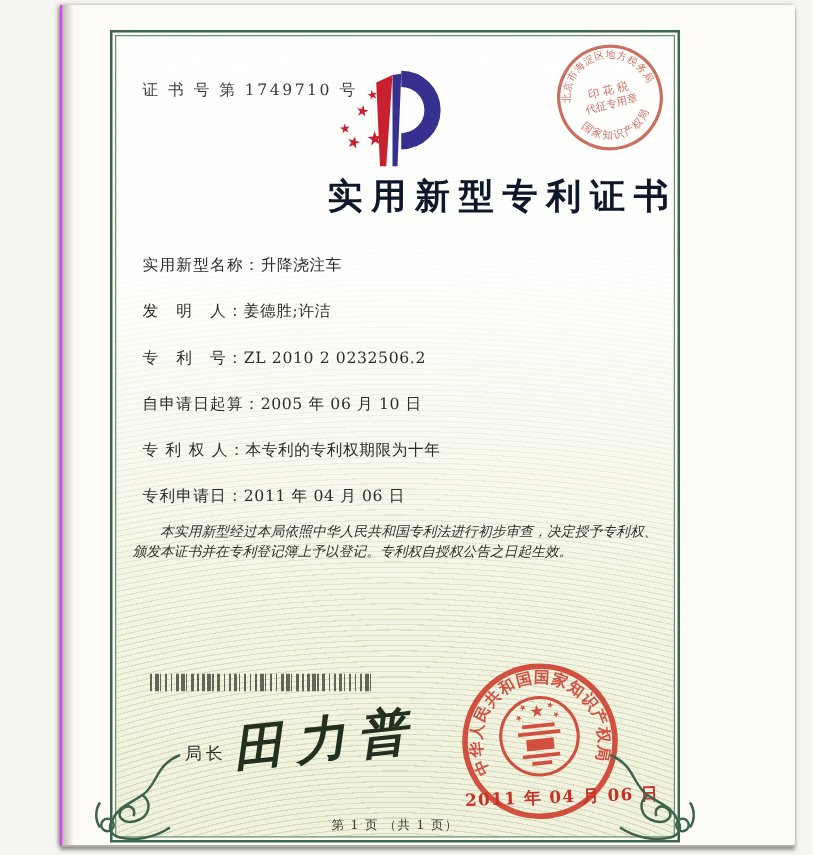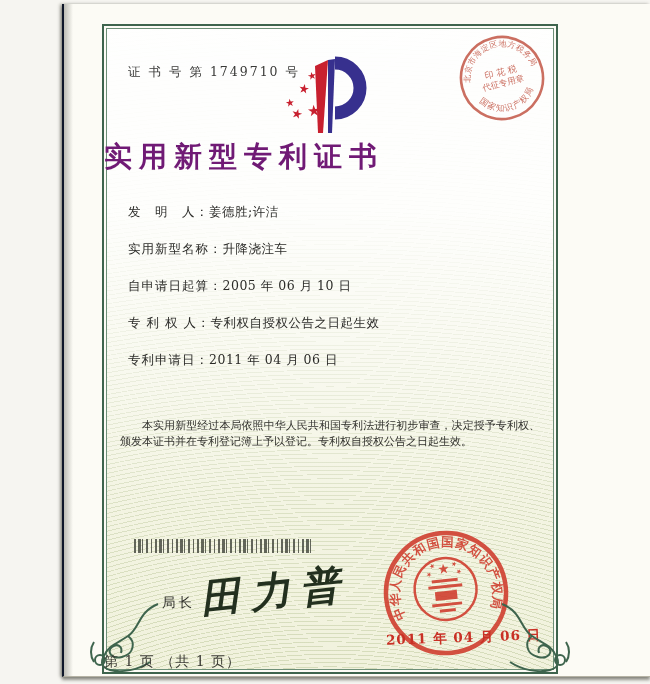--- a/index.html
+++ b/index.html
@@ -2,24 +2,24 @@
 <html><head>
 <meta charset="utf-8">
 <style>
   html,body{margin:0;padding:0;}
   .page{
     position:relative;width:650px;height:684px;overflow:hidden;
     background:#f6f5f1;
     font-family:"DejaVu Serif","Liberation Serif",serif;
   }
   .paper{
-    position:absolute;left:62px;top:4px;width:586px;height:672px;
+    position:absolute;left:48px;top:4px;width:586px;height:672px;
     background:#fcfbf5;
     box-shadow:-2px 0 3px rgba(70,70,60,.45), 0 3px 3px rgba(60,60,50,.5);
-    border-left:2px solid #0f172a;
+    border-left:2px solid #d946ef;
     border-bottom:1px solid #b5b2a4;
   }
   .paper::before{
     content:"";position:absolute;left:0;top:0;bottom:0;width:9px;
     background:linear-gradient(90deg,rgba(70,70,60,.35),rgba(70,70,60,0));
   }
   .frame{
     position:absolute;left:38px;top:20px;width:452px;height:646px;
     border:2px solid #3e644d;
   }
@@ -29,30 +29,31 @@
     background-image:
       linear-gradient(180deg,rgba(255,255,255,.97) 0%,rgba(255,255,255,.92) 28%,rgba(255,255,255,.55) 52%,rgba(255,255,255,.15) 75%,rgba(255,255,255,0) 100%),
       repeating-radial-gradient(ellipse 1400px 900px at 50% 135%,rgba(142,162,96,.28) 0 1.4px,rgba(255,255,255,0) 1.4px 6.5px);
   }
   .cert-no{
     position:absolute;left:24px;top:38px;font-size:12.5px;letter-spacing:2px;color:#3a3a38;
   }
   .logo{position:absolute;left:168px;top:26px;width:112px;height:88px;}
   .tax-stamp{position:absolute;left:350px;top:4px;width:96px;height:96px;transform:rotate(-14deg);opacity:.82;}
   .title{
-    position:absolute;left:0;top:112px;width:100%;text-align:left;
-    font-size:28px;font-weight:bold;letter-spacing:7px;color:#701a75;
+    position:absolute;left:0;top:112px;width:100%;text-align:right;
+    font-size:28px;font-weight:bold;letter-spacing:7px;color:#0f172a;
   }
   .fields{position:absolute;left:24px;top:178px;width:410px;}
   .field-row{height:37px;font-size:12.5px;color:#2b2b28;white-space:nowrap;}
   .field-label{letter-spacing:1px;}
   .field-value{letter-spacing:.5px;}
   .body-text{
     position:absolute;left:16px;top:392px;width:420px;
     font-size:11px;line-height:16.2px;color:#30302c;text-align:justify;
+    font-style:italic;
   }
   .body-text p{margin:0;text-indent:2em;}
   .barcode{
     position:absolute;left:30px;top:513px;width:178px;height:14px;opacity:.8;
     background-image:repeating-linear-gradient(90deg,
       #3f4239 0 2px,transparent 2px 4px,
       #3f4239 4px 7px,transparent 7px 8px,
       #3f4239 8px 9px,transparent 9px 12px,
       #3f4239 12px 14px,transparent 14px 17px,
       #3f4239 17px 18px,transparent 18px 21px);
@@ -61,22 +62,22 @@
   .sig-name{
     position:absolute;left:96px;top:538px;font-size:40px;font-weight:bold;font-style:italic;
     letter-spacing:10px;color:#23301f;transform:rotate(-6deg);white-space:nowrap;
   }
   .official-seal{position:absolute;left:272px;top:497px;width:140px;height:140px;transform:rotate(-6deg);opacity:.88;}
   .seal-date{
     position:absolute;left:282px;top:603px;font-size:13.5px;font-weight:bold;color:#c93025;
     letter-spacing:1px;transform:rotate(-2deg);white-space:nowrap;
   }
   .page-footer{
-    position:absolute;left:0;top:627px;width:100%;text-align:left;
-    font-size:14px;letter-spacing:1px;color:#3a3a34;
+    position:absolute;left:0;top:627px;width:100%;text-align:center;
+    font-size:10px;letter-spacing:1px;color:#3a3a34;
   }
   .flourish{position:absolute;width:72px;height:72px;}
   .flourish.left{left:-16px;top:576px;}
   .flourish.right{left:396px;top:576px;transform:scaleX(-1);}
   svg text{font-family:"DejaVu Serif","Liberation Serif",serif;}
 </style>
 </head>
 <body>
 
 <div class="page">
@@ -115,30 +116,33 @@
         <text x="48" y="56" font-size="8.5" fill="#c0503f" text-anchor="middle">代征专用章</text>
         <text font-size="8.5" fill="#c0503f" letter-spacing="1">
           <textPath href="#taxBottomArc" startOffset="50%" text-anchor="middle">国家知识产权局</textPath>
         </text>
       </svg>
 
       <div class="title">实用新型专利证书</div>
 
       <div class="fields">
         <div class="field-row">
+          <span class="field-label">实用新型名称：</span><span class="field-value">升降浇注车</span>
+        </div>
+        <div class="field-row">
           <span class="field-label">发　明　人：</span><span class="field-value">姜德胜;许洁</span>
         </div>
         <div class="field-row">
-          <span class="field-label">实用新型名称：</span><span class="field-value">升降浇注车</span>
+          <span class="field-label">专　利　号：</span><span class="field-value">ZL 2010 2 0232506.2</span>
         </div>
         <div class="field-row">
           <span class="field-label">自申请日起算：</span><span class="field-value">2005 年 06 月 10 日</span>
         </div>
         <div class="field-row">
-          <span class="field-label">专 利 权 人：</span><span class="field-value">专利权自授权公告之日起生效</span>
+          <span class="field-label">专 利 权 人：</span><span class="field-value">本专利的专利权期限为十年</span>
         </div>
         <div class="field-row">
           <span class="field-label">专利申请日：</span><span class="field-value">2011 年 04 月 06 日</span>
         </div>
       </div>
 
       <div class="body-text">
         <p>本实用新型经过本局依照中华人民共和国专利法进行初步审查，决定授予专利权、颁发本证书并在专利登记簿上予以登记。专利权自授权公告之日起生效。</p>
       </div>
 

